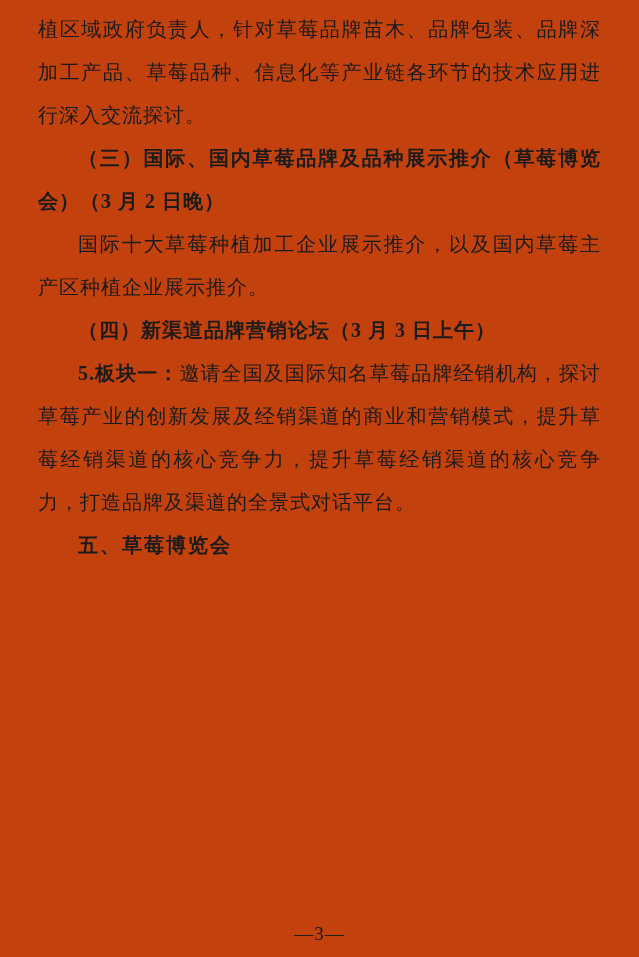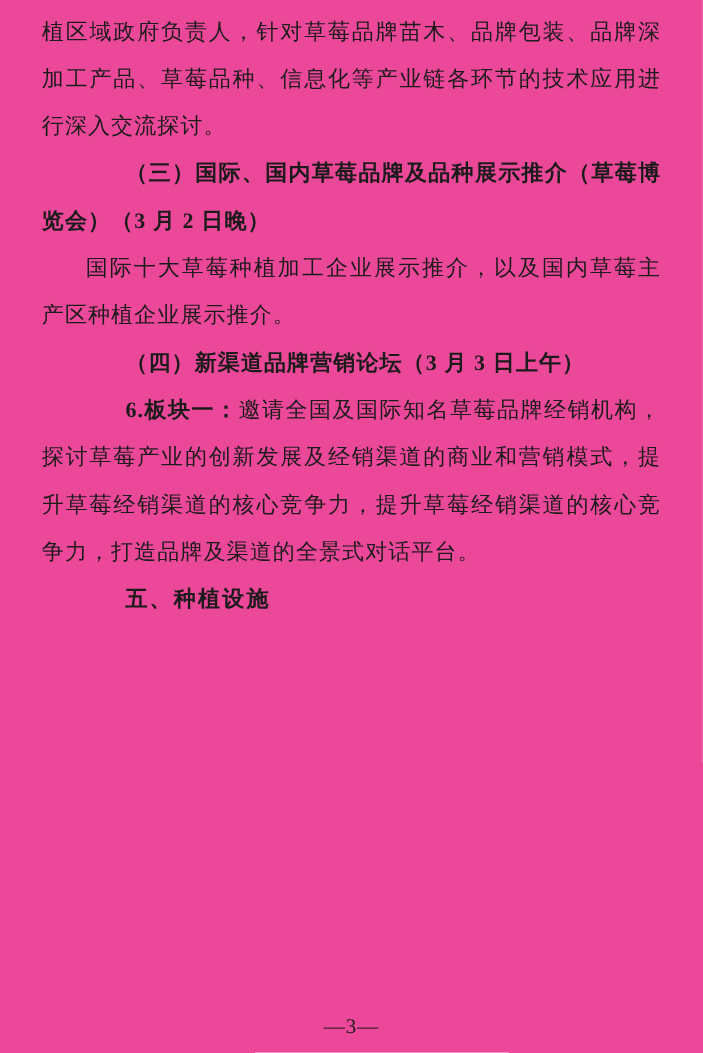--- a/index.html
+++ b/index.html
@@ -5,21 +5,21 @@
   html, body {
     margin: 0;
     padding: 0;
     background: #ffffff;
   }
   .page {
     position: relative;
     width: 639px;
     height: 957px;
     margin: 0 auto;
-    background: #ec4899;
+    background: #c2410c;
     color: #1b1b1b;
     box-sizing: border-box;
     padding: 8px 38px 0 38px;
     overflow: hidden;
     font-family: "Liberation Serif", "DejaVu Serif", serif;
   }
   .doc-body {
     width: 100%;
   }
   .block {
@@ -38,21 +38,20 @@
   .heading-kai {
     font-weight: bold;
   }
   .heading-hei {
     font-weight: bold;
     font-family: "Liberation Sans", "DejaVu Sans", sans-serif;
     letter-spacing: 2px;
   }
   .block b {
     font-weight: bold;
-    margin-left: 36px;
   }
   .page-number {
     position: absolute;
     left: 0;
     right: 0;
     bottom: 12px;
     text-align: center;
     font-size: 19px;
     letter-spacing: 1px;
     color: #1b1b1b;
@@ -60,17 +59,17 @@
 </style>
 </head>
 <body>
 
 <div class="page">
   <div class="doc-body">
       <p class="block body"><span>植区域政府负责人，针对草莓品牌苗木、品牌包装、品牌深加工产品、草莓品种、信息化等产业链各环节的技术应用进行深入交流探讨。</span></p>
       <p class="block heading-kai indent"><b>（三）国际、国内草莓品牌及品种展示推介（草莓博览会）（3 月 2 日晚）</b></p>
       <p class="block body indent"><span>国际十大草莓种植加工企业展示推介，以及国内草莓主产区种植企业展示推介。</span></p>
       <p class="block heading-kai indent"><b>（四）新渠道品牌营销论坛（3 月 3 日上午）</b></p>
-      <p class="block body indent"><b>6.板块一：</b><span>邀请全国及国际知名草莓品牌经销机构，探讨草莓产业的创新发展及经销渠道的商业和营销模式，提升草莓经销渠道的核心竞争力，提升草莓经销渠道的核心竞争力，打造品牌及渠道的全景式对话平台。</span></p>
-      <p class="block heading-hei indent"><b>五、种植设施</b></p>
+      <p class="block body indent"><b>5.板块一：</b><span>邀请全国及国际知名草莓品牌经销机构，探讨草莓产业的创新发展及经销渠道的商业和营销模式，提升草莓经销渠道的核心竞争力，提升草莓经销渠道的核心竞争力，打造品牌及渠道的全景式对话平台。</span></p>
+      <p class="block heading-hei indent"><b>五、草莓博览会</b></p>
     </div>
   <div class="page-number">—3—</div>
 </div>
 
 </body></html>

